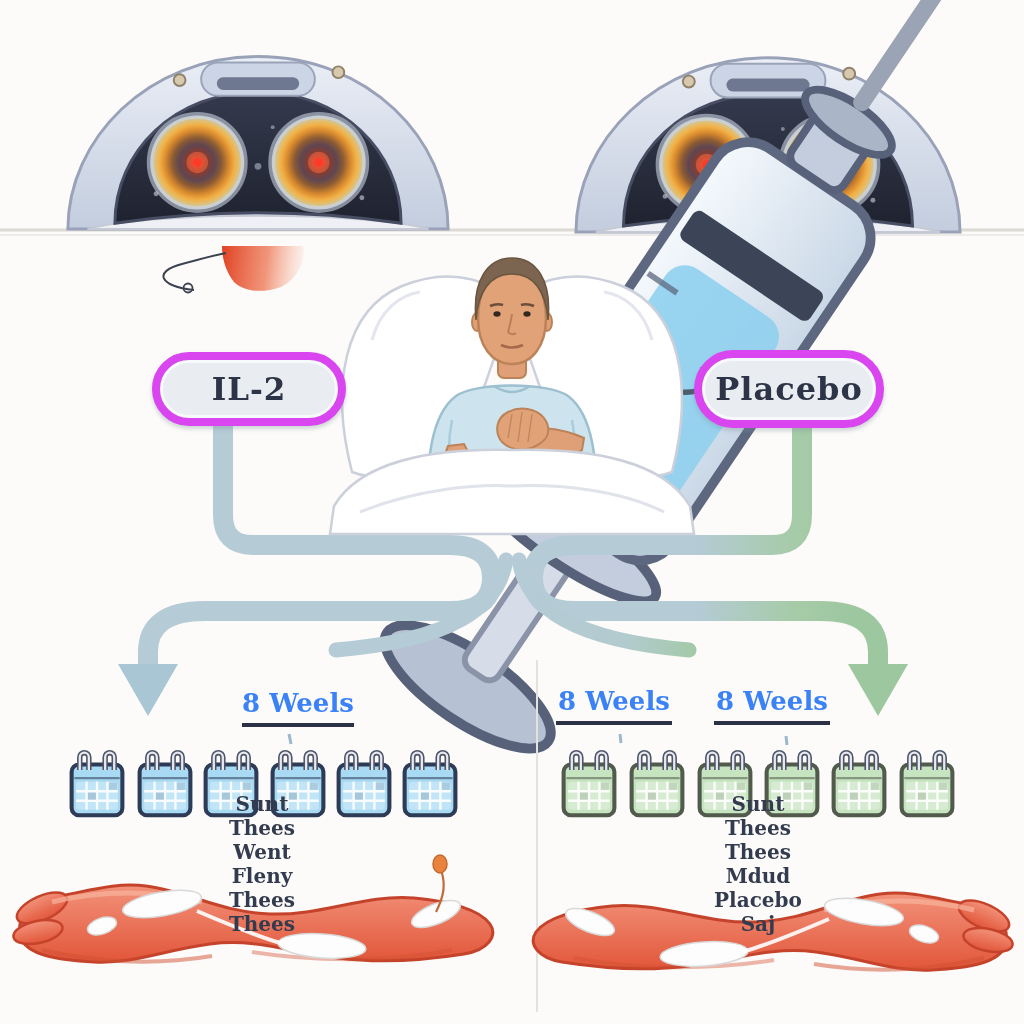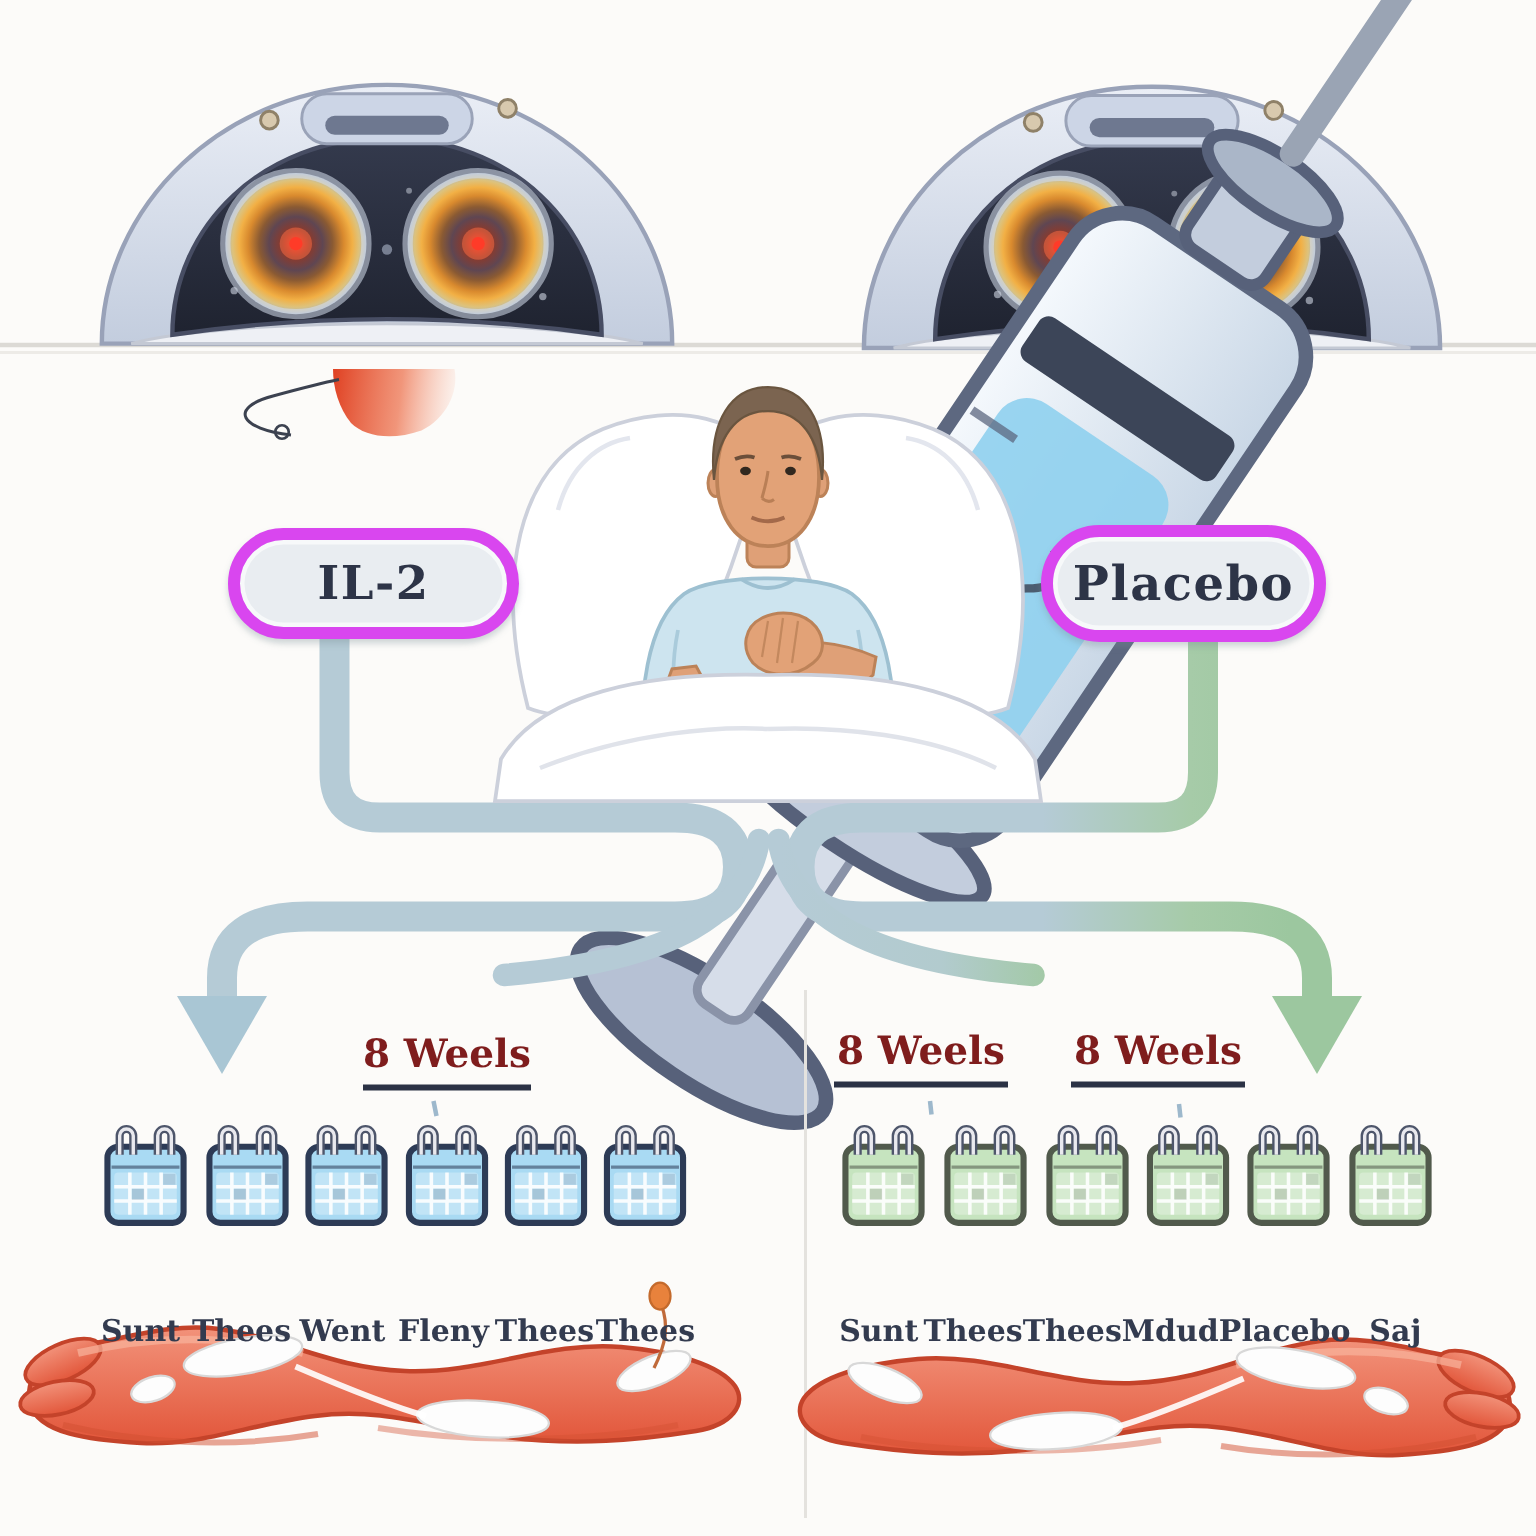--- a/index.html
+++ b/index.html
@@ -5,26 +5,26 @@
   html,body{margin:0;padding:0;background:#fcfbf9;}
   .scene{position:relative;width:1024px;height:1024px;background:#fcfbf9;overflow:hidden;
          font-family:"DejaVu Serif",serif;}
   .art{position:absolute;left:0;top:0;width:1024px;height:1024px;}
   .pill{position:absolute;display:flex;align-items:center;justify-content:center;
         background:#e9edf1;border:8px solid #d946ef;border-radius:44px;
         box-shadow:inset 0 0 0 3px #f7f9fa, 0 3px 4px rgba(120,140,150,.35);
         color:#2d3447;font-weight:bold;letter-spacing:1px;}
   .pill.l{left:152px;top:352px;width:178px;height:58px;font-size:31px;}
   .pill.r{left:694px;top:350px;width:174px;height:62px;font-size:32px;}
-  .weeks{position:absolute;text-align:center;font-weight:bold;font-size:26px;color:#7f1d1d;
+  .weeks{position:absolute;text-align:center;font-weight:bold;font-size:26px;color:#3b82f6;
          padding-bottom:5px;border-bottom:4px solid #2b3245;}
   #weeks-left{left:242px;top:688px;width:112px;}
   #weeks-r1{left:556px;top:686px;width:116px;}
   #weeks-r2{left:714px;top:686px;width:116px;}
-  .days{position:absolute;display:flex;top:875px;}
+  .days{position:absolute;display:flex;top:792px;flex-direction:column;}
   .days span{flex:1;text-align:center;font-weight:bold;font-size:20px;color:#333b4f;}
   .days.l{left:60px;width:404px;}
   .days.r{left:556px;width:404px;}
   .cal-blue{--cal-fill:#a9daf3;--cal-stroke:#2d3b56;}
   .cal-green{--cal-fill:#c6e4bf;--cal-stroke:#515a4c;}
 </style>
 </head>
 <body>
 
 <div class="scene">

